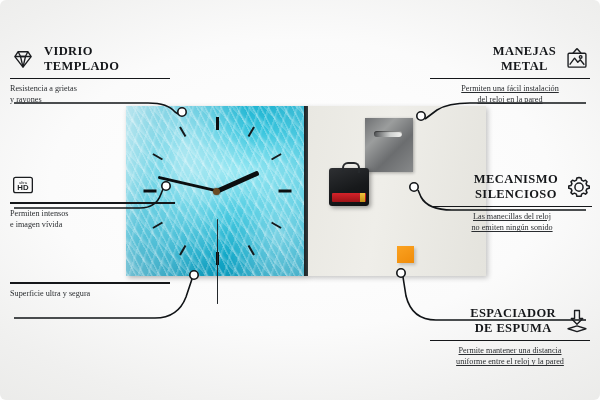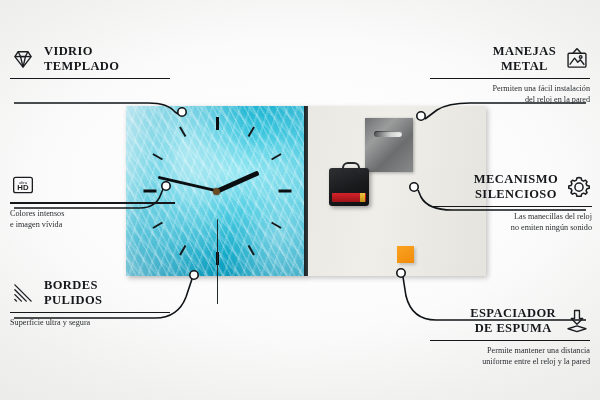--- a/index.html
+++ b/index.html
@@ -13,20 +13,21 @@
     font-family: "Liberation Serif", serif;
     background: #ffffff;
   }
   .stage {
     position: relative;
     width: 600px;
     height: 400px;
     background:
       radial-gradient(ellipse 520px 300px at 50% 46%, #ffffff 0%, #fbfbfb 48%, #f0f0ef 76%, #e9e9e7 100%);
     overflow: hidden;
+    border-radius: 6px;
   }
 
   
   .product {
     position: absolute;
     left: 126px;
     top: 106px;
     width: 360px;
     height: 170px;
   }
@@ -232,21 +233,21 @@
     background: #15171a;
     margin: 4px 0 4px 0;
   }
   .callout .desc {
     font-family: "Liberation Serif", serif;
     font-size: 8.2px;
     color: #2a2d30;
     line-height: 1.38;
     white-space: pre-line;
   }
-  .callout.right .desc { text-align: right; }
+  .callout.right .desc { text-align: center; text-decoration: underline; }
 
   .icon {
     width: 26px;
     height: 26px;
     flex: 0 0 26px;
     color: #1b1d20;
   }
   .icon svg { display: block; width: 100%; height: 100%; }
 
   .c-tl { left: 10px;  top: 44px;  width: 160px; }
@@ -336,50 +337,40 @@
           <path d="M6 13 H26"></path>
             <path d="M10 7 L13 13 L16 26"></path>
             <path d="M22 7 L19 13 L16 26"></path>
           <path d="M13 13 H19"></path>
         </svg>
       </span>
       <div class="title">VIDRIO
 TEMPLADO</div>
     </div>
     <div class="rule"></div>
+    <div class="desc">Resistencia a grietas
+y rayones</div>
   </div>
 
   <div class="callout left c-ml">
     <div class="head">
       <span class="icon">
         <svg viewBox="0 0 32 32" fill="none" stroke="currentColor" stroke-width="1.6">
           <rect x="4.5" y="6.5" width="23" height="19" rx="2.5"></rect>
           <text x="16" y="14.2" font-family="Liberation Sans, sans-serif" font-size="5.2" fill="currentColor" stroke="none" text-anchor="middle">ultra</text>
           <text x="16" y="22.4" font-family="Liberation Sans, sans-serif" font-size="9.6" font-weight="bold" fill="currentColor" stroke="none" text-anchor="middle">HD</text>
         </svg>
       </span>
     </div>
     <div class="rule"></div>
-    <div class="desc">Colores intensos
+    <div class="desc">Permiten intensos
 e imagen vívida</div>
   </div>
 
   <div class="callout left c-bl">
-    <div class="head">
-      <span class="icon">
-        <svg viewBox="0 0 32 32" fill="none" stroke="currentColor" stroke-width="1.7" stroke-linecap="round">
-          <path d="M6 6 L26 26"></path>
-            <path d="M6 12 L20 26"></path>
-            <path d="M6 18 L14 26"></path>
-            <path d="M6 24 L8 26"></path>
-        </svg>
-      </span>
-      <div class="title">BORDES
-PULIDOS</div>
-    </div>
     <div class="rule"></div>
     <div class="desc">Superficie ultra y segura</div>
   </div>
 
   <div class="callout right c-tr">
     <div class="head">
       <div class="title">MANEJAS
 METAL</div>
       <span class="icon">
         <svg viewBox="0 0 32 32" fill="none" stroke="currentColor" stroke-width="1.7" stroke-linejoin="round">

